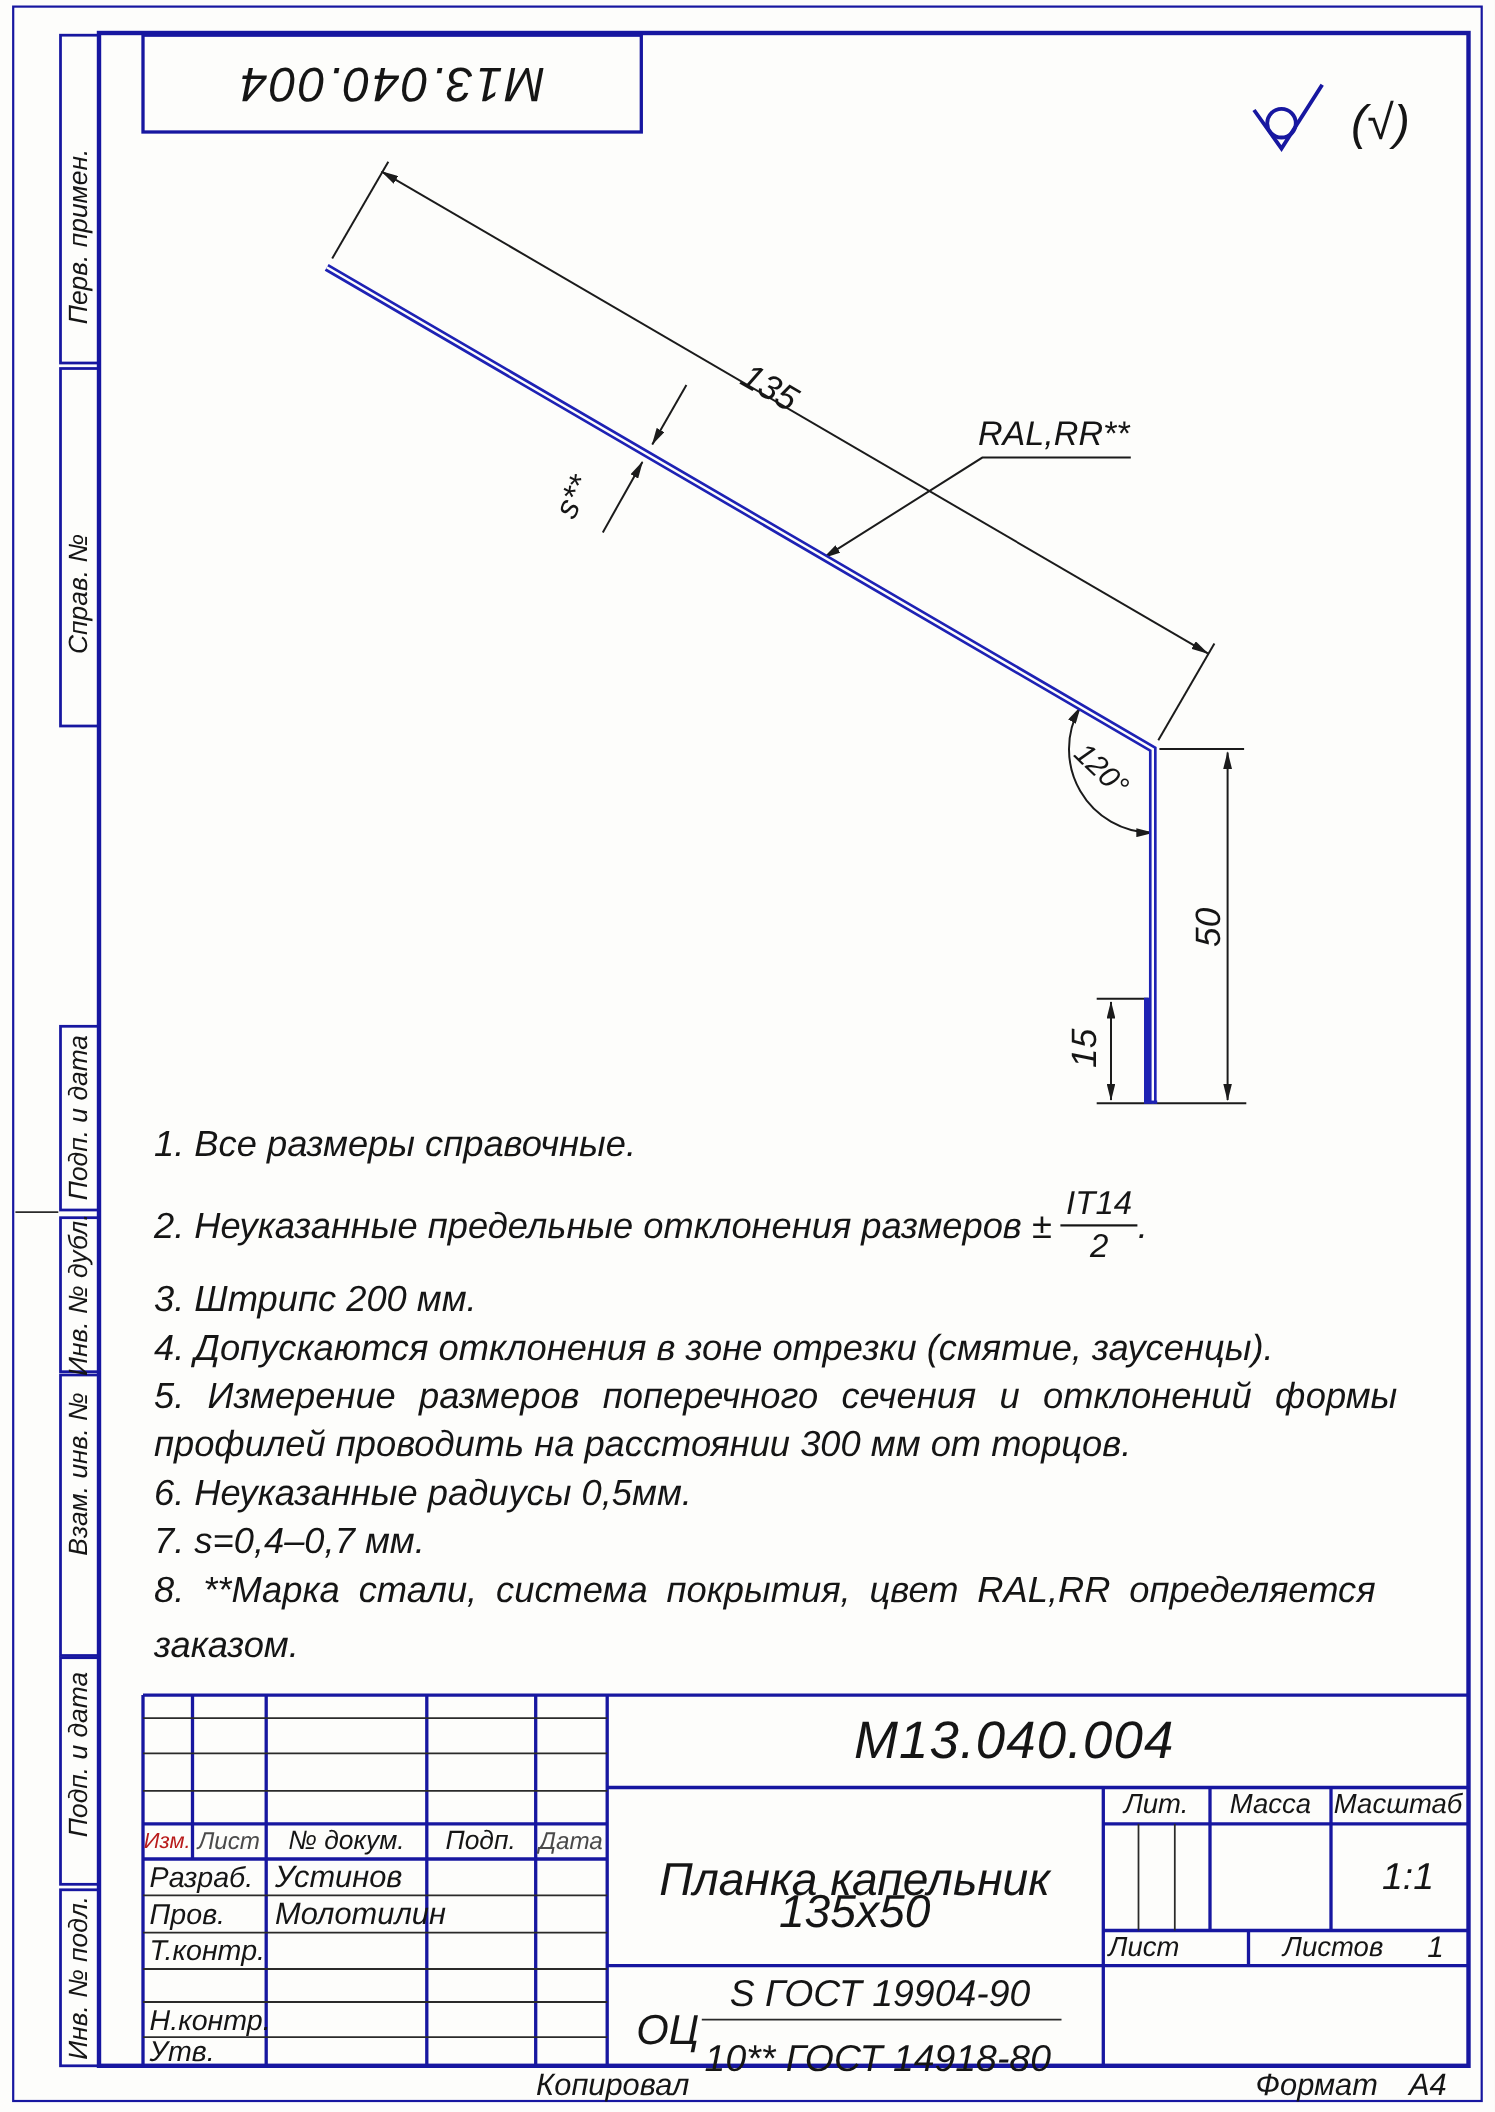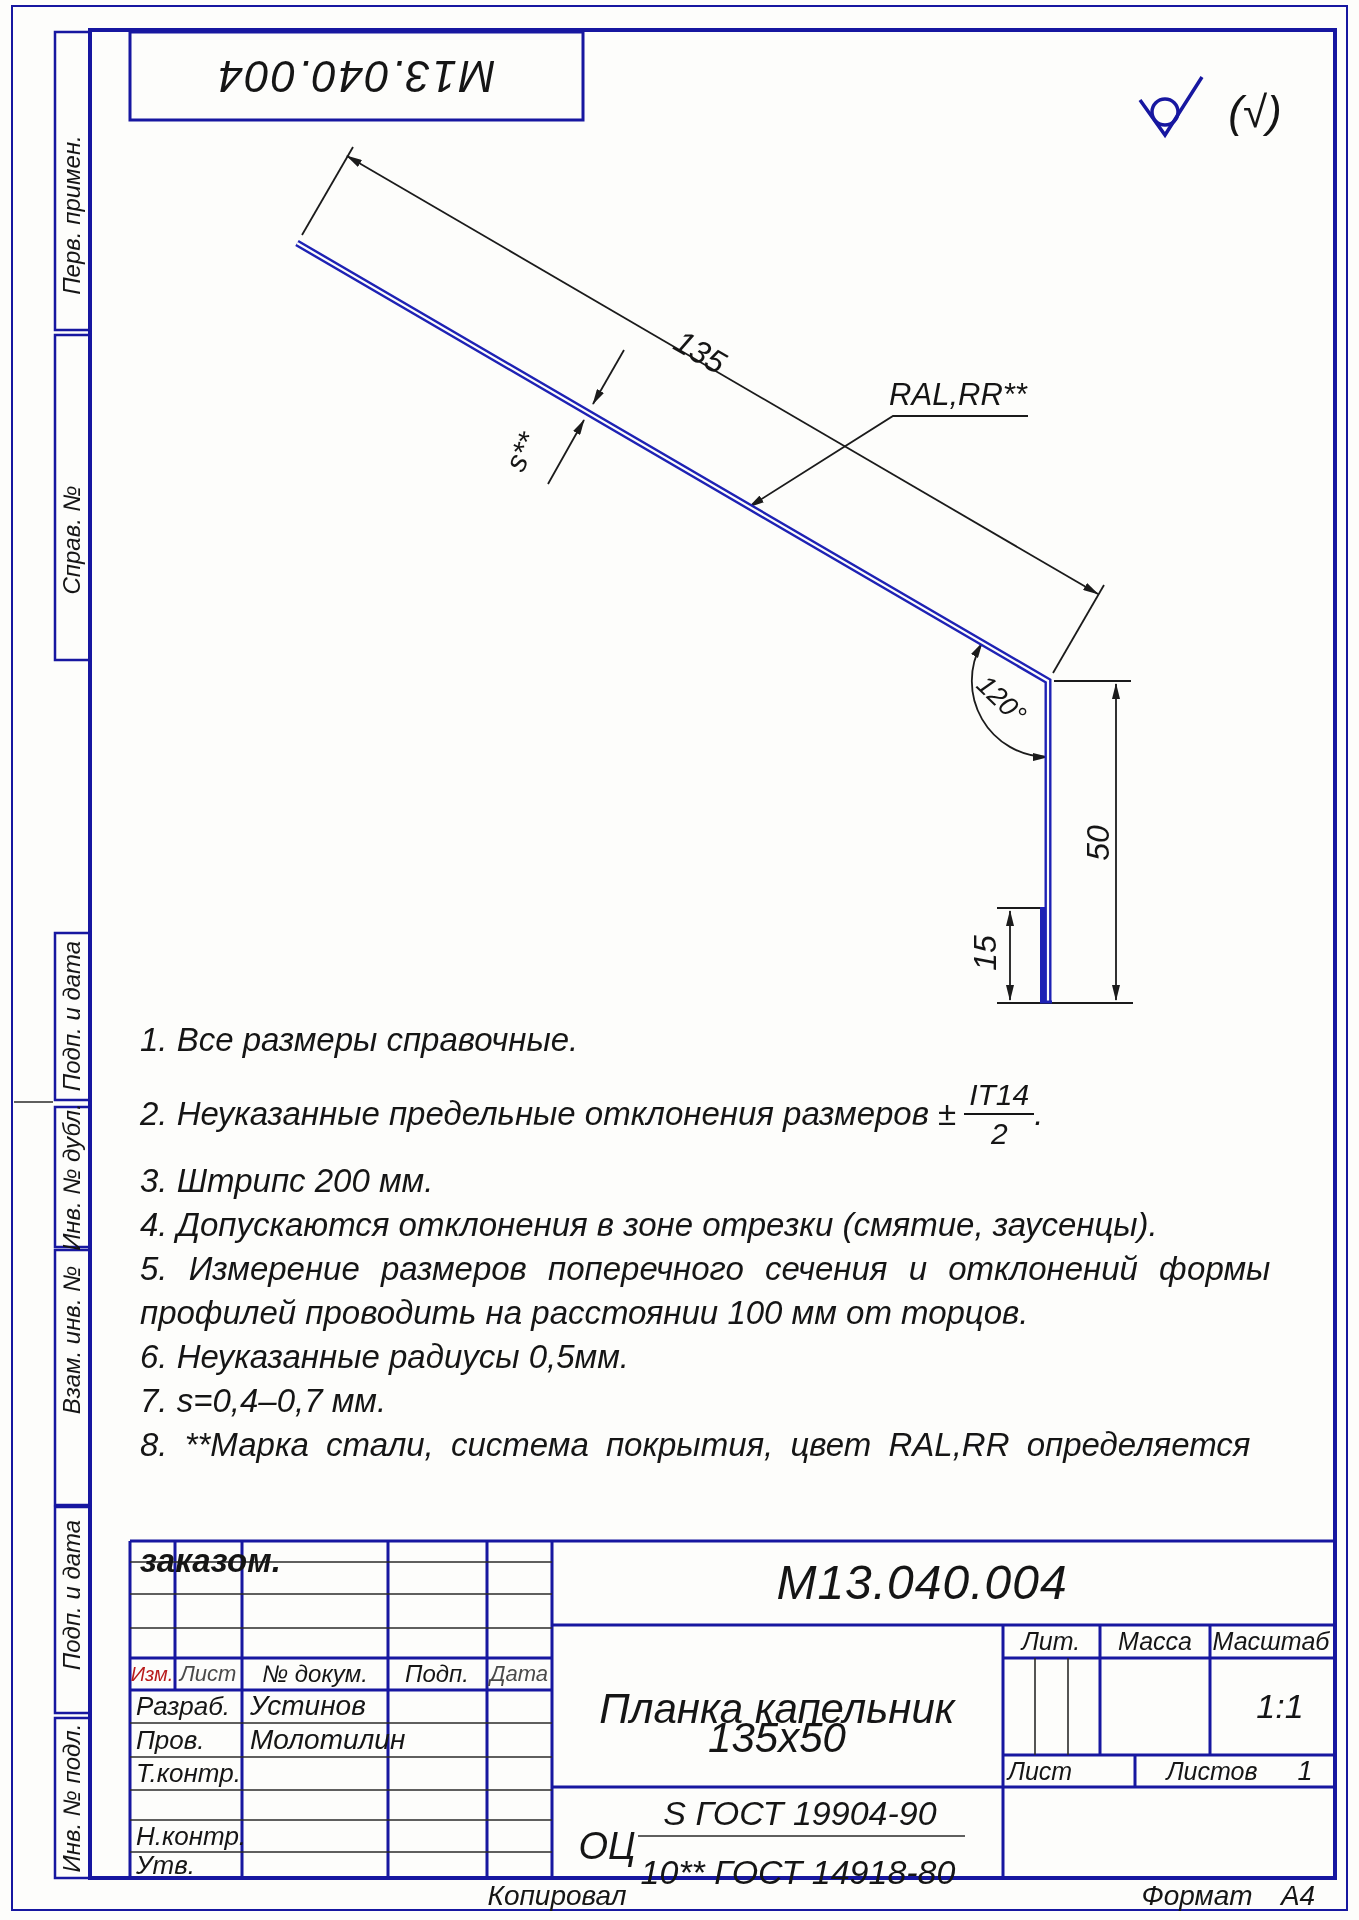--- a/index.html
+++ b/index.html
@@ -139,25 +139,25 @@
     <span>2.  Неуказанные предельные отклонения размеров ±</span>
     <span class="frac">
       <span class="num">IT14</span>
       <span class="den">2</span>
     </span>
     <span>.</span>
   </div>
   <div class="note" style="top:1163px;">3.  Штрипс 200 мм.</div>
   <div class="note" style="top:1207px;">4.  Допускаются отклонения в зоне отрезки (смятие, заусенцы).</div>
   <div class="note" style="top:1251px;word-spacing:12px;">5.  Измерение размеров поперечного сечения и отклонений формы</div>
-  <div class="note" style="top:1295px;">профилей проводить на расстоянии 100 мм от торцов.</div>
+  <div class="note" style="top:1295px;">профилей проводить на расстоянии 300 мм от торцов.</div>
   <div class="note" style="top:1339px;">6.  Неуказанные  радиусы 0,5мм.</div>
   <div class="note" style="top:1383px;">7.  s=0,4–0,7 мм.</div>
   <div class="note" style="top:1427px;word-spacing:8px;">8.  **Марка стали, система покрытия, цвет RAL,RR определяется</div>
-  <div class="note" style="top:1543px;font-weight:bold;">заказом.</div>
+  <div class="note" style="top:1477px;">заказом.</div>
 
   <div class="tx" style="left:922px;top:1583px;font-size:48px;letter-spacing:1px;">М13.040.004</div>
   <div class="tx" style="left:777px;top:1681px;font-size:42px;margin-top:28px;">Планка капельник</div>
   <div class="tx" style="left:777px;top:1738px;font-size:42px;">135х50</div>
   <div class="tx" style="left:607px;top:1846px;font-size:38px;">ОЦ</div>
   <div class="tx" style="left:800px;top:1813px;font-size:34px;">S ГОСТ 19904-90</div>
   <div class="tx" style="left:798px;top:1860px;font-size:34px;margin-top:12px;">10** ГОСТ 14918-80</div>
 
   <div class="tx" style="left:1051px;top:1641px;font-size:25px;">Лит.</div>
   <div class="tx" style="left:1155px;top:1641px;font-size:25px;">Масса</div>

